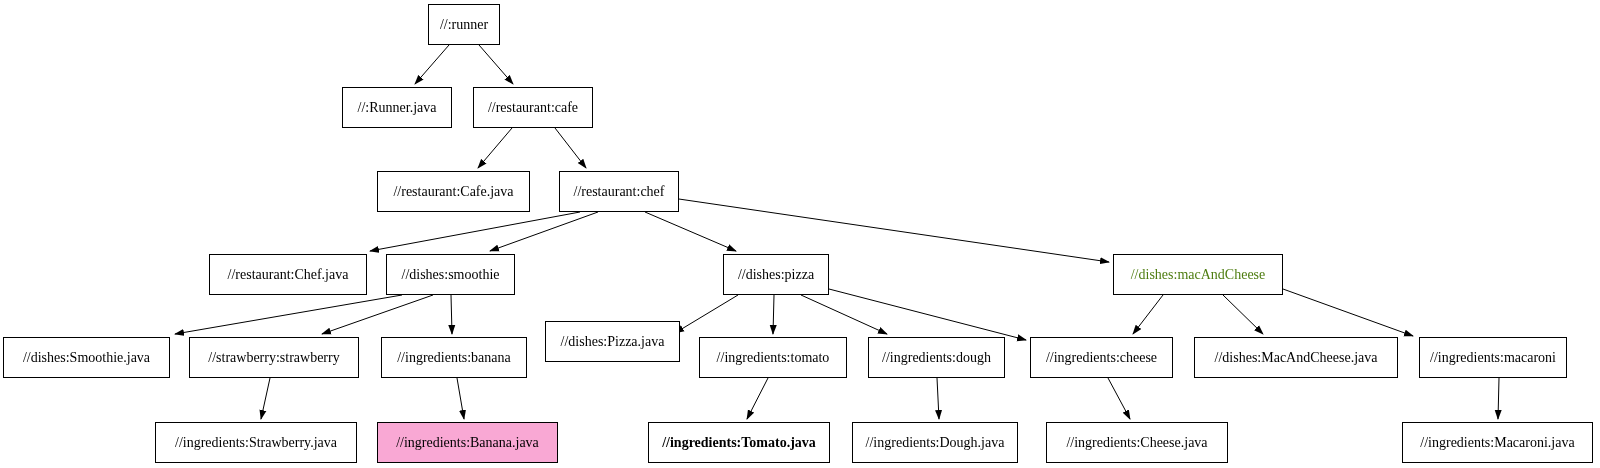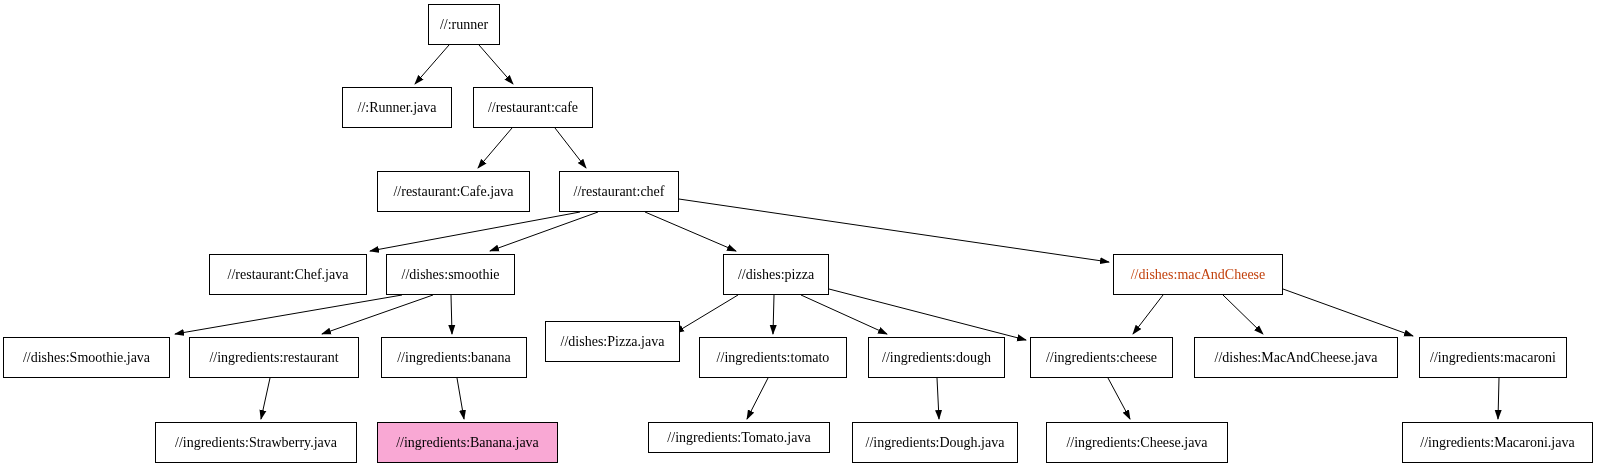--- a/index.html
+++ b/index.html
@@ -81,30 +81,30 @@
   </svg>
   <div id="nodes">
       <div class="node" style="left: 428px; top: 4px; width: 72px; height: 41px; border-color: rgb(0, 0, 0); background: rgb(255, 255, 255); color: rgb(0, 0, 0);">//:runner</div>
       <div class="node" style="left: 342px; top: 87px; width: 110px; height: 41px; border-color: rgb(0, 0, 0); background: rgb(255, 255, 255); color: rgb(0, 0, 0);">//:Runner.java</div>
       <div class="node" style="left: 473px; top: 87px; width: 120px; height: 41px; border-color: rgb(0, 0, 0); background: rgb(255, 255, 255); color: rgb(0, 0, 0);">//restaurant:cafe</div>
       <div class="node" style="left: 377px; top: 171px; width: 153px; height: 41px; border-color: rgb(0, 0, 0); background: rgb(255, 255, 255); color: rgb(0, 0, 0);">//restaurant:Cafe.java</div>
       <div class="node" style="left: 552px; top: 171px; width: 120px; height: 41px; border-color: rgb(0, 0, 0); background: rgb(255, 255, 255); color: rgb(0, 0, 0); margin-left: 7px;">//restaurant:chef</div>
       <div class="node" style="left: 209px; top: 254px; width: 158px; height: 41px; border-color: rgb(0, 0, 0); background: rgb(255, 255, 255); color: rgb(0, 0, 0);">//restaurant:Chef.java</div>
       <div class="node" style="left: 386px; top: 254px; width: 129px; height: 41px; border-color: rgb(0, 0, 0); background: rgb(255, 255, 255); color: rgb(0, 0, 0);">//dishes:smoothie</div>
       <div class="node" style="left: 723px; top: 254px; width: 106px; height: 41px; border-color: rgb(0, 0, 0); background: rgb(255, 255, 255); color: rgb(0, 0, 0);">//dishes:pizza</div>
-      <div class="node" style="left: 1113px; top: 254px; width: 170px; height: 41px; border-color: rgb(0, 0, 0); background: rgb(255, 255, 255); color: #c2410c; text-align: center;">//dishes:macAndCheese</div>
+      <div class="node" style="left: 1113px; top: 254px; width: 170px; height: 41px; border-color: rgb(0, 0, 0); background: rgb(255, 255, 255); color: #4d7c0f; text-align: center;">//dishes:macAndCheese</div>
       <div class="node" style="left: 3px; top: 337px; width: 167px; height: 41px; border-color: rgb(0, 0, 0); background: rgb(255, 255, 255); color: rgb(0, 0, 0);">//dishes:Smoothie.java</div>
-      <div class="node" style="left: 189px; top: 337px; width: 170px; height: 41px; border-color: rgb(0, 0, 0); background: rgb(255, 255, 255); color: rgb(0, 0, 0);">//ingredients:restaurant</div>
+      <div class="node" style="left: 189px; top: 337px; width: 170px; height: 41px; border-color: rgb(0, 0, 0); background: rgb(255, 255, 255); color: rgb(0, 0, 0);">//strawberry:strawberry</div>
       <div class="node" style="left: 381px; top: 337px; width: 146px; height: 41px; border-color: rgb(0, 0, 0); background: rgb(255, 255, 255); color: rgb(0, 0, 0);">//ingredients:banana</div>
       <div class="node" style="left: 545px; top: 321px; width: 135px; height: 41px; border-color: rgb(0, 0, 0); background: rgb(255, 255, 255); color: rgb(0, 0, 0);">//dishes:Pizza.java</div>
       <div class="node" style="left: 699px; top: 337px; width: 148px; height: 41px; border-color: rgb(0, 0, 0); background: rgb(255, 255, 255); color: rgb(0, 0, 0);">//ingredients:tomato</div>
       <div class="node" style="left: 868px; top: 337px; width: 137px; height: 41px; border-color: rgb(0, 0, 0); background: rgb(255, 255, 255); color: rgb(0, 0, 0);">//ingredients:dough</div>
       <div class="node" style="left: 1030px; top: 337px; width: 143px; height: 41px; border-color: rgb(0, 0, 0); background: rgb(255, 255, 255); color: rgb(0, 0, 0);">//ingredients:cheese</div>
       <div class="node" style="left: 1194px; top: 337px; width: 204px; height: 41px; border-color: rgb(0, 0, 0); background: rgb(255, 255, 255); color: rgb(0, 0, 0);">//dishes:MacAndCheese.java</div>
       <div class="node" style="left: 1419px; top: 337px; width: 148px; height: 41px; border-color: rgb(0, 0, 0); background: rgb(255, 255, 255); color: rgb(0, 0, 0);">//ingredients:macaroni</div>
       <div class="node" style="left: 155px; top: 422px; width: 202px; height: 41px; border-color: rgb(0, 0, 0); background: rgb(255, 255, 255); color: rgb(0, 0, 0);">//ingredients:Strawberry.java</div>
       <div class="node" style="left: 377px; top: 422px; width: 181px; height: 41px; border-color: rgb(0, 0, 0); background: #f9a8d4; color: rgb(0, 0, 0);">//ingredients:Banana.java</div>
-      <div class="node" style="left: 648px; top: 422px; width: 182px; height: 31px; border-color: rgb(0, 0, 0); background: rgb(255, 255, 255); color: rgb(0, 0, 0);">//ingredients:Tomato.java</div>
+      <div class="node" style="left: 648px; top: 422px; width: 182px; height: 41px; border-color: rgb(0, 0, 0); background: rgb(255, 255, 255); color: rgb(0, 0, 0); font-weight: bold;">//ingredients:Tomato.java</div>
       <div class="node" style="left: 852px; top: 422px; width: 166px; height: 41px; border-color: rgb(0, 0, 0); background: rgb(255, 255, 255); color: rgb(0, 0, 0);">//ingredients:Dough.java</div>
       <div class="node" style="left: 1046px; top: 422px; width: 182px; height: 41px; border-color: rgb(0, 0, 0); background: rgb(255, 255, 255); color: rgb(0, 0, 0);">//ingredients:Cheese.java</div>
       <div class="node" style="left: 1402px; top: 422px; width: 191px; height: 41px; border-color: rgb(0, 0, 0); background: rgb(255, 255, 255); color: rgb(0, 0, 0);">//ingredients:Macaroni.java</div>
     </div>
 </div>
 
 </body></html>

